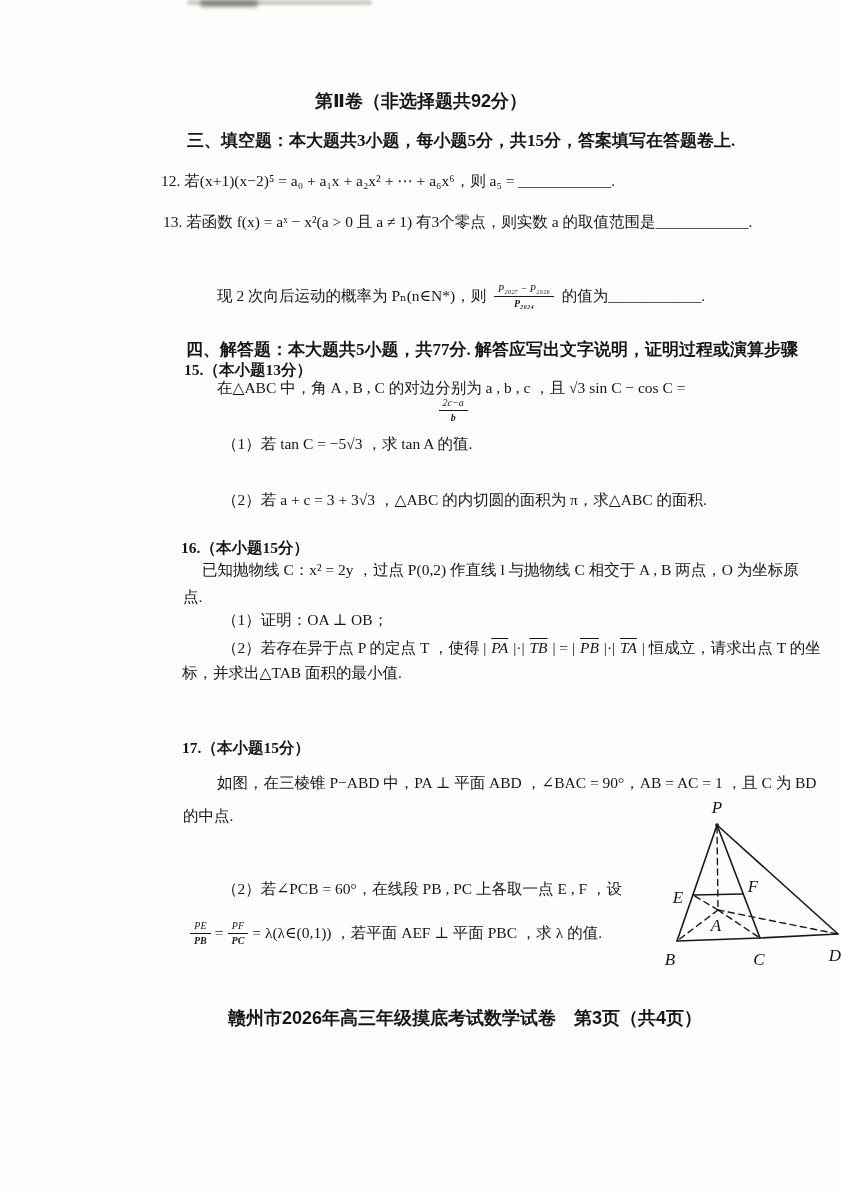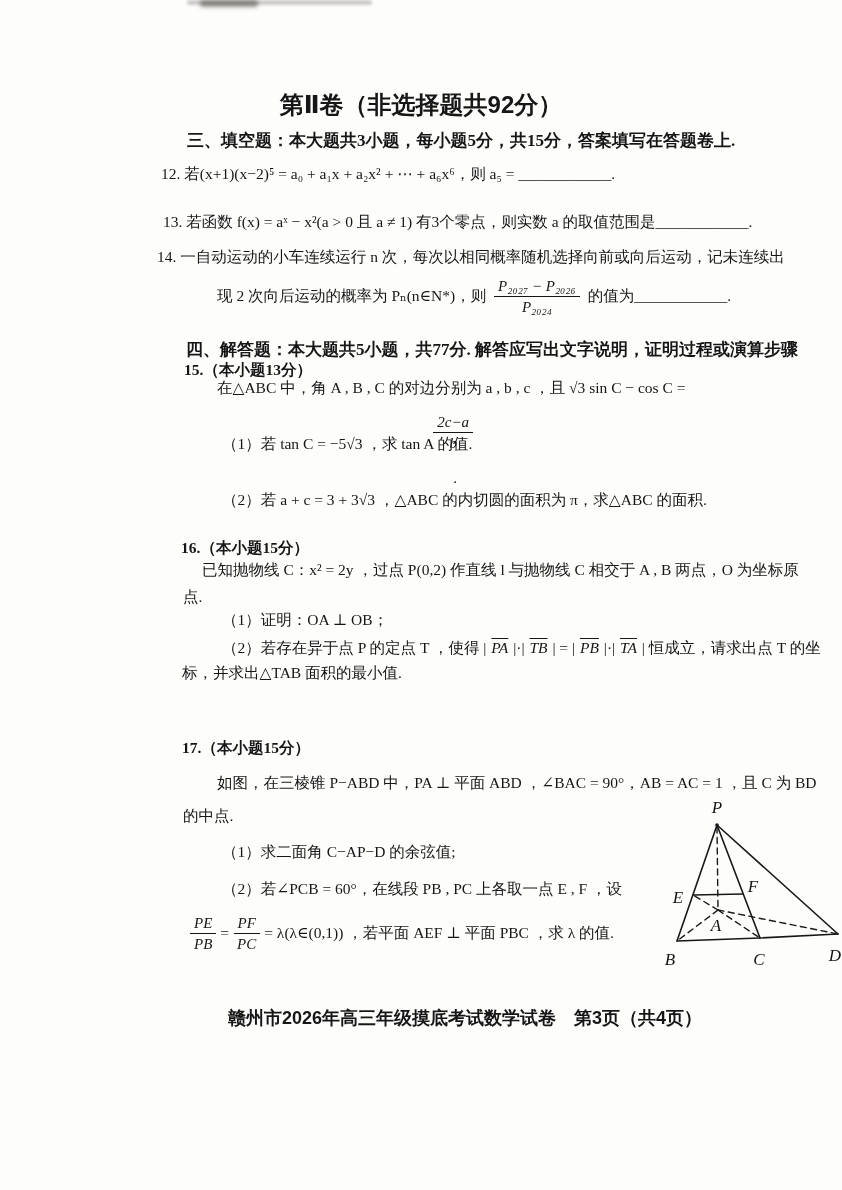--- a/index.html
+++ b/index.html
@@ -2,33 +2,33 @@
 <html><head>
 <meta charset="utf-8">
 <style>
   html,body{margin:0;padding:0;background:#e8e8e8;}
   .sheet{
     position:relative;width:842px;height:1190px;margin:0 auto;
     background:#fdfdfc;overflow:hidden;color:#161616;
     font-family:"Liberation Serif","DejaVu Serif",serif;
   }
   .line{position:absolute;font-size:15.5px;line-height:1.25;white-space:nowrap;}
-  .title{width:100%;text-align:center;font-size:24px;font-weight:700;
+  .title{width:100%;text-align:center;font-size:18px;font-weight:700;
          font-family:"Liberation Sans","DejaVu Sans",sans-serif;}
   .sechead{font-size:17px;font-weight:700;
          font-family:Liberation Serif, serif;}
   .qhead{font-weight:600;}
   .footer{width:750px;left:90px;text-align:center;font-size:18px;font-weight:700;
          font-family:"Liberation Sans","DejaVu Sans",sans-serif;}
   .fracline{display:flex;align-items:center;}
   .fracline>span{white-space:pre;}
   .frac{display:inline-flex;flex-direction:column;align-items:center;
-        font-style:italic;margin:16px 4px;font-size:15px;line-height:1.2;}
+        font-style:italic;margin:0 4px;font-size:10px;line-height:1.2;}
   .frac .num{display:block;padding:0 4px 1px;border-bottom:1.4px solid #161616;text-align:center;}
-  .frac .den{display:block;padding:1px 4px 0;text-align:center;}
+  .frac .den{display:block;padding:1px 4px 0;text-align:center;font-weight:bold;}
   .ovl{font-style:italic;text-decoration:overline;padding:0 1px;}
   .smudge{position:absolute;border-radius:3px;}
   .s1{left:187px;top:0;width:185px;height:5px;background:rgba(80,72,64,.28);filter:blur(1.5px);}
   .s2{left:200px;top:0;width:58px;height:7px;background:rgba(55,48,42,.5);filter:blur(2px);}
   .fig{position:absolute;left:648px;top:795px;width:194px;height:182px;overflow:visible;}
   .fig path{fill:none;stroke:#181818;stroke-width:1.6;stroke-linecap:round;}
   .fig .dash path{stroke-dasharray:6 4.5;stroke-width:1.4;}
   .fig text{font-family:"Liberation Serif","DejaVu Serif",serif;font-style:italic;
             font-size:17px;fill:#141414;text-anchor:middle;}
   .fig circle{fill:#181818;}
@@ -38,25 +38,24 @@
 
 <div class="sheet">
 
   <div class="smudge s1"></div>
   <div class="smudge s2"></div>
 
   <div class="line title" style="top:90px;left:0;">第Ⅱ卷（非选择题共92分）</div>
 
   <div class="line sechead" style="top:130px;left:187px;">三、填空题：本大题共3小题，每小题5分，共15分，答案填写在答题卷上.</div>
 
-  <div class="line" style="top:164px;left:161px;">12. 若(x+1)(x−2)⁵ = a₀ + a₁x + a₂x² + ⋯ + a₆x⁶，则 a₅ = ____________.</div>
+  <div class="line" style="top:171px;left:161px;">12. 若(x+1)(x−2)⁵ = a₀ + a₁x + a₂x² + ⋯ + a₆x⁶，则 a₅ = ____________.</div>
 
   <div class="line" style="top:212px;left:163px;">13. 若函数 f(x) = aˣ − x²(a &gt; 0 且 a ≠ 1) 有3个零点，则实数 a 的取值范围是____________.</div>
 
-  <div class="line" style="top:247px;left:157px;">14. 一自动运动的小车连续运行 n 次，每次以相同概率随机选择向前或向后运动，记未连续出</div>
 
   <div class="line fracline" style="top:268px;left:217px;height:56px;">
     <span>现 2 次向后运动的概率为 Pₙ(n∈N*)，则 </span>
     <span class="frac"><span class="num">P₂₀₂₇ − P₂₀₂₆</span><span class="den">P₂₀₂₄</span></span>
     <span> 的值为____________.</span>
   </div>
 
   <div class="line sechead" style="top:339px;left:186px;">四、解答题：本大题共5小题，共77分. 解答应写出文字说明，证明过程或演算步骤</div>
 
   <div class="line qhead" style="top:360px;left:184px;">15.（本小题13分）</div>
@@ -76,21 +75,20 @@
   <div class="line" style="top:610px;left:222px;">（1）证明：OA ⊥ OB；</div>
 
   <div class="line" style="top:638px;left:222px;">
     <span>（2）若存在异于点 P 的定点 T ，使得 | </span><span class="ovl">PA</span><span> |·| </span><span class="ovl">TB</span><span> | = | </span><span class="ovl">PB</span><span> |·| </span><span class="ovl">TA</span><span> |  恒成立，请求出点 T 的坐</span>
   </div>
   <div class="line" style="top:663px;left:182px;">标，并求出△TAB 面积的最小值.</div>
 
   <div class="line qhead" style="top:738px;left:182px;">17.（本小题15分）</div>
   <div class="line" style="top:773px;left:217px;">如图，在三棱锥 P−ABD 中，PA ⊥ 平面 ABD ，∠BAC = 90°，AB = AC = 1 ，且 C 为 BD</div>
   <div class="line" style="top:806px;left:183px;">的中点.</div>
-  <div class="line" style="top:842px;left:222px;">（1）求二面角 C−AP−D 的余弦值;</div>
   <div class="line" style="top:879px;left:222px;">（2）若∠PCB = 60°，在线段 PB , PC 上各取一点 E , F ，设</div>
 
   <div class="line fracline" style="top:908px;left:186px;height:50px;">
     <span class="frac"><span class="num">PE</span><span class="den">PB</span></span>
     <span>=</span>
     <span class="frac"><span class="num">PF</span><span class="den">PC</span></span>
     <span>= λ(λ∈(0,1)) ，若平面 AEF ⊥ 平面 PBC ，求 λ 的值.</span>
   </div>
 
   <svg class="fig" viewBox="0 0 194 182">

